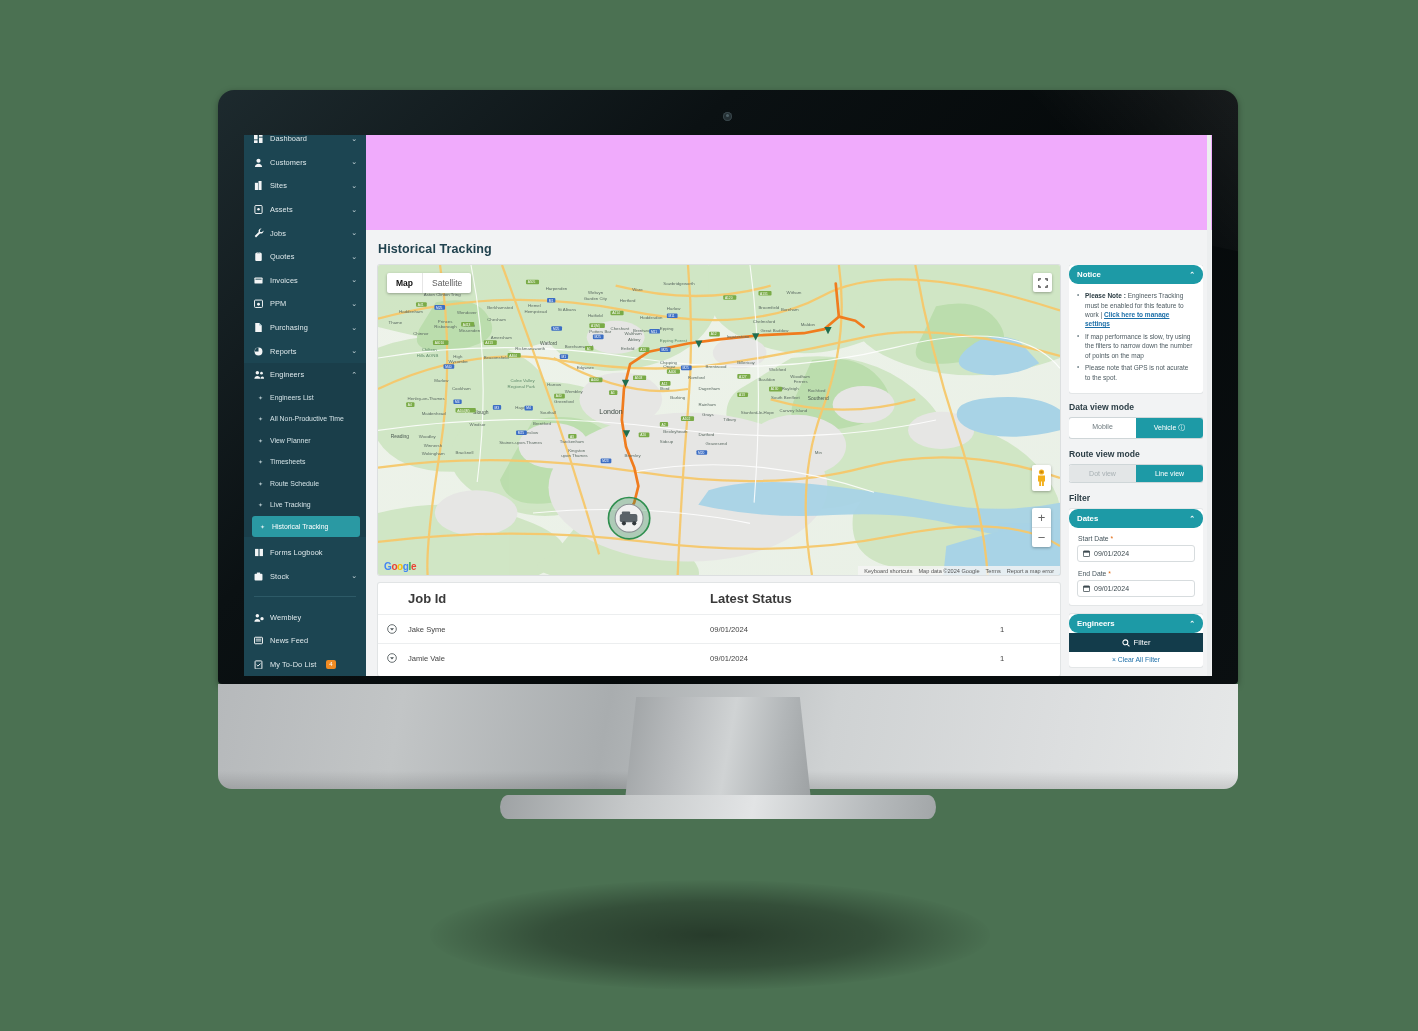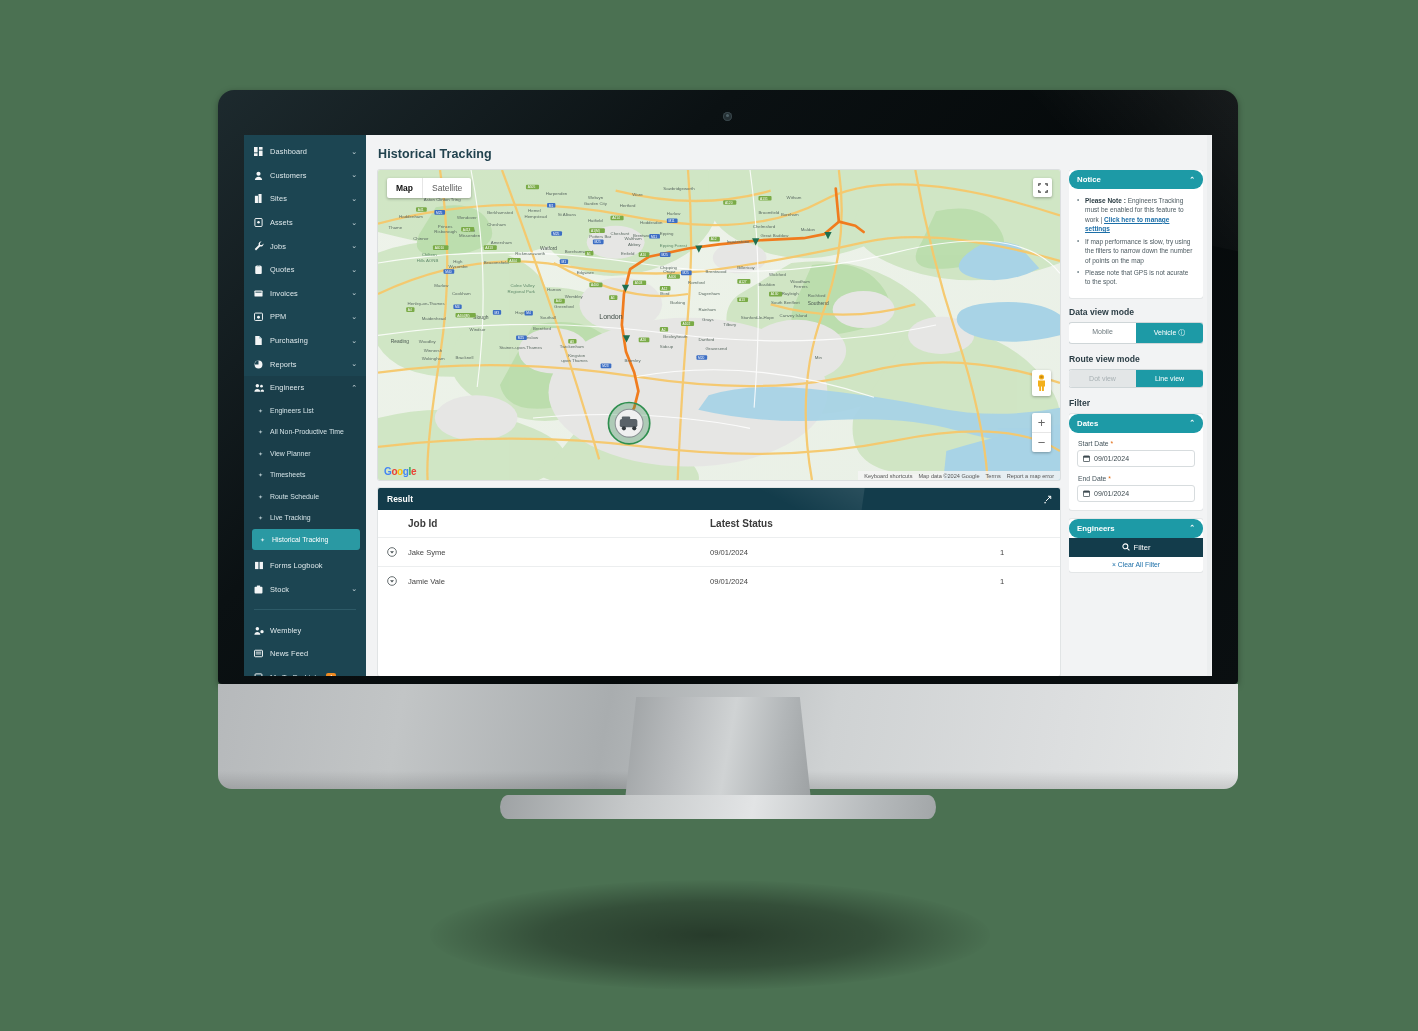--- a/index.html
+++ b/index.html
@@ -52,21 +52,21 @@
     background:linear-gradient(100deg,#9ea2a4 0%,#b9bcbe 30%,#d0d3d4 55%,#b2b6b8 80%,#9da1a3 100%);
     clip-path:polygon(6% 0,94% 0,100% 100%,0 100%);
   }
   #foot{
     position:absolute; left:500px; top:795px; width:436px; height:24px;
     background:linear-gradient(100deg,#9ea2a4 0%,#c6c9ca 30%,#e2e4e5 58%,#b6babc 85%,#a2a6a8 100%);
     border-radius:8px/50%;
   }
 
   
-  #app{ position:absolute; inset:0; display:flex; background:#f0abfc; }
+  #app{ position:absolute; inset:0; display:flex; background:#f0abfc;align-items:flex-end; }
 
   
   #sidebar{
     width:122px; flex:0 0 122px; background:#1c4552; color:#dfe9ec;
     font-size:7.4px; padding-top:5px; position:relative; overflow:hidden;
   }
   .nav-item{
     display:flex; align-items:center; gap:6px; height:23.6px; padding:0 9px;
     cursor:pointer; white-space:nowrap;
   }
@@ -144,21 +144,21 @@
     background:#133c4b; color:#fff; font-size:8.5px; font-weight:bold;
     height:22px; display:flex; align-items:center; justify-content:space-between;
     padding:0 8px 0 9px; position:relative; overflow:hidden;
   }
   #result-head .sheen{
     position:absolute; left:55%; top:-14px; width:110px; height:44px;
     background:linear-gradient(200deg, rgba(255,255,255,.11), rgba(255,255,255,0) 72%);
     transform:rotate(8deg);
   }
   table{ width:100%; border-collapse:collapse; font-size:7.6px; color:#444; }
-  th{ text-align:left; font-weight:bold; color:#3a3a3a; padding:8px 6px; font-size:10px;}
+  th{ text-align:left; font-weight:bold; color:#3a3a3a; padding:8px 6px; font-size:13px;}
   td{ padding:9px 6px; border-top:1px solid #eceeef; }
   .c-expander{ width:26px; text-align:center; padding-left:9px; }
   .c-job{ width:300px; padding-left:4px; }
   .c-status{ width:290px; }
   .jobid{ color:#2f7ea8; }
   .tip{
     display:inline-flex; align-items:center; justify-content:center;
     background:#17323d; border-radius:2px; width:11px; height:13px; margin-left:4px;
     vertical-align:middle;
   }
@@ -850,31 +850,20 @@
 
                 <div id="map-attrib">
                   <span>Keyboard shortcuts</span>
                   <span>Map data ©2024 Google</span>
                   <span>Terms</span>
                   <span>Report a map error</span>
                 </div>
               </div>
 
               <div id="result-panel">
-                <div id="result-head">
-                  <div class="sheen"></div>
-                  <span>Result</span>
-                  <span>
-                    <svg width="9" height="9" viewBox="0 0 10 10" stroke="#fff" stroke-width="1.1" fill="none">
-                      <path d="M3.2 6.8L8.6 1.4"></path>
-                        <path d="M5.6 1.4h3v3"></path>
-                        <path d="M1.4 8.6h2"></path>
-                    </svg>
-                  </span>
-                </div>
 
                 <table>
                   <thead>
                     <tr>
                       <th class="c-expander"></th>
                       <th class="c-job">Job Id</th>
                       <th class="c-status">Latest Status</th>
                       <th></th>
                     </tr>
                   </thead>

